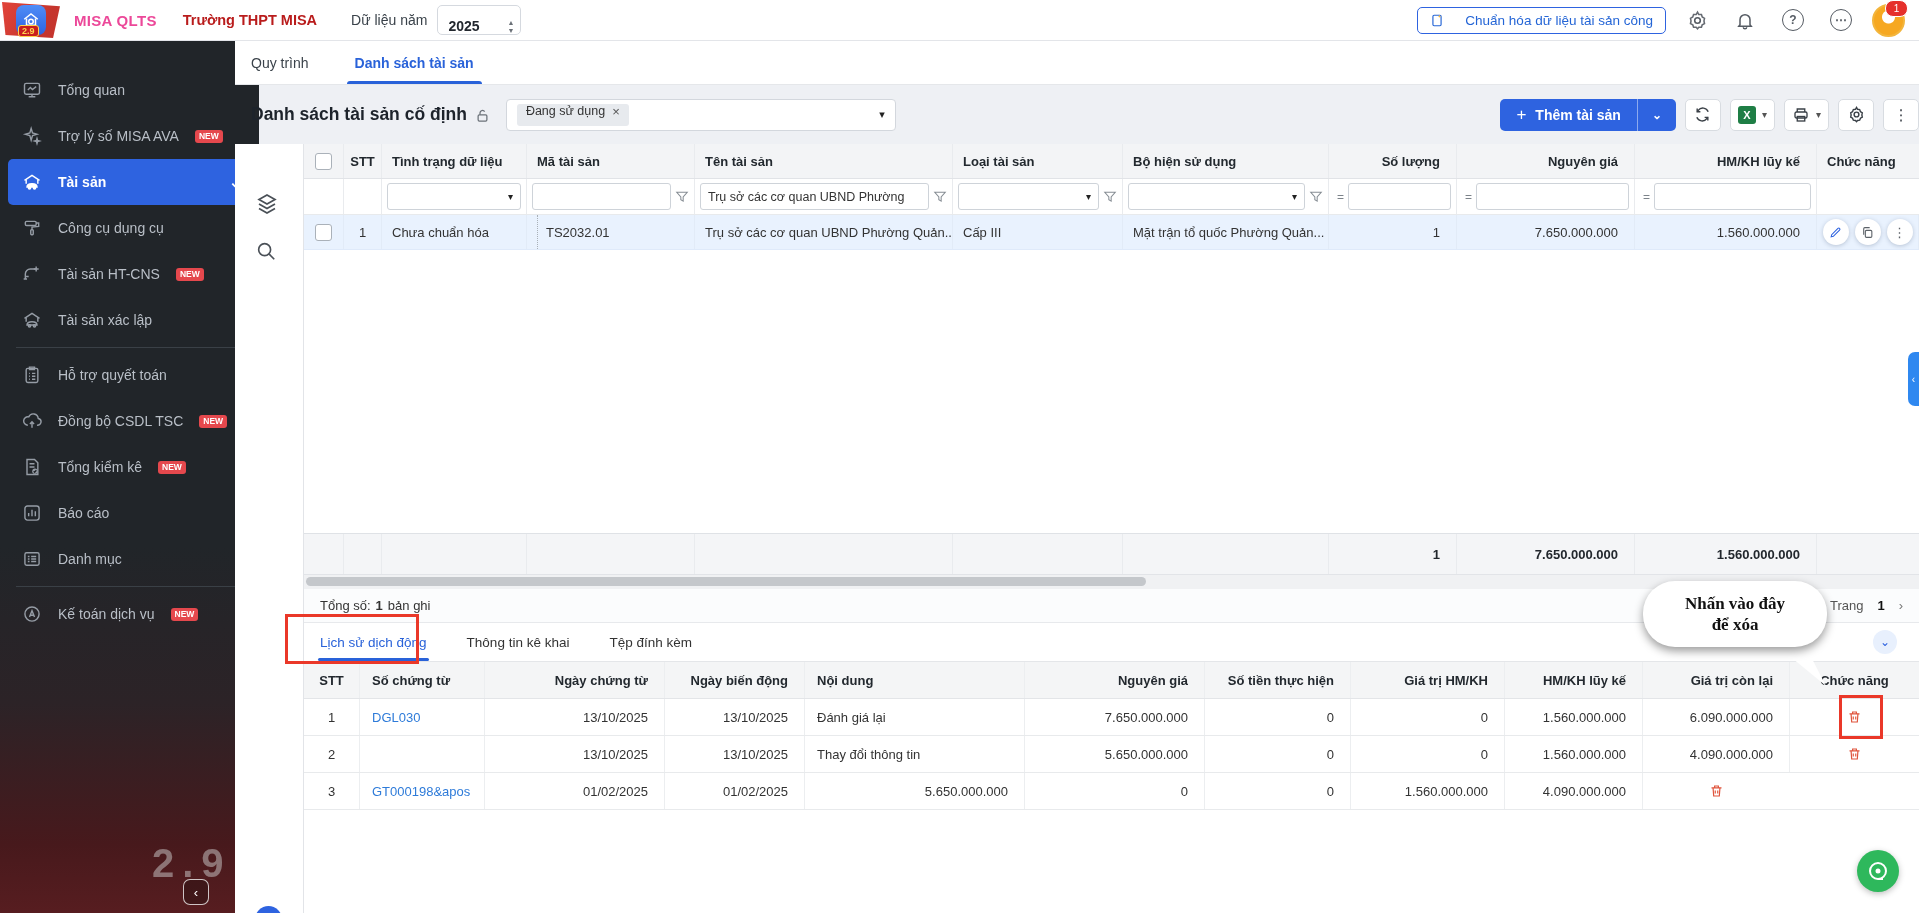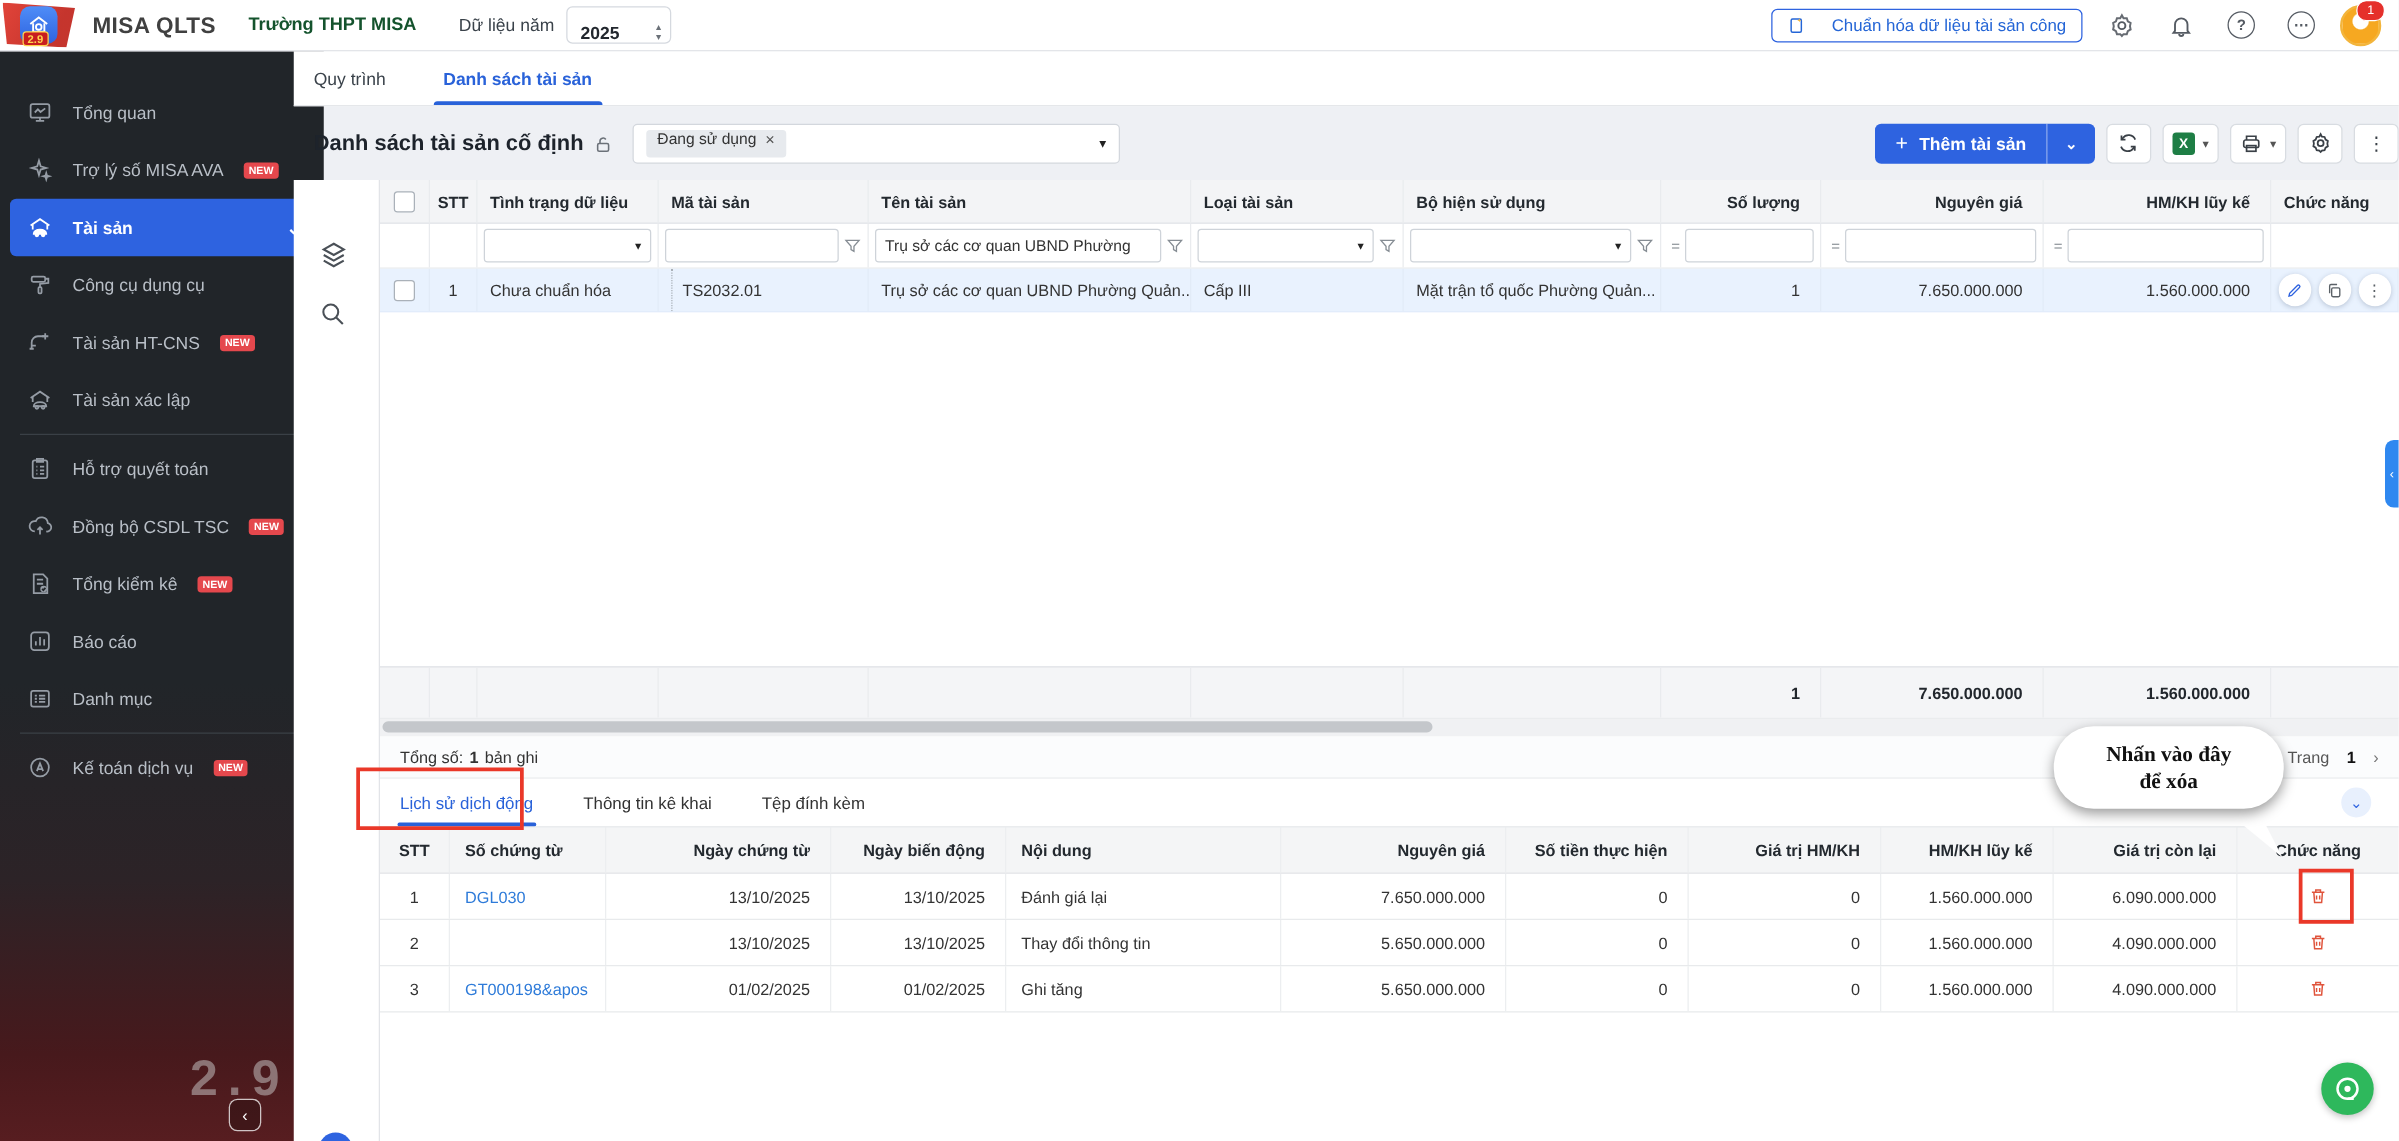--- a/index.html
+++ b/index.html
@@ -10,22 +10,22 @@
   
   .topbar{position:absolute;left:0;top:0;width:1919px;height:40px;background:#fff;
           border-bottom:1px solid #e3e5e9;display:flex;align-items:center;z-index:6}
   .logo-wrap{width:66px;height:40px;position:relative;flex:0 0 auto}
   .logo-flag{position:absolute;left:2px;top:2px;width:58px;height:36px;background:linear-gradient(120deg,#e03a2f 0%,#c22a22 70%);
              clip-path:polygon(0 0,100% 12%,88% 100%,6% 92%);opacity:.95}
   .logo-app{position:absolute;left:16px;top:5px;width:30px;height:30px;border-radius:8px;
             background:linear-gradient(180deg,#4f8df7,#2e63e0);display:flex;align-items:center;justify-content:center}
   .logo-ver{position:absolute;left:18px;top:25px;background:#c81e1e;color:#ffd34d;font-size:9px;font-weight:bold;
             padding:0 3px;border-radius:3px;border:1px solid #ffd34d}
-  .app-title{font-size:18px;font-weight:bold;color:#404040;margin:0 26px 0 8px;letter-spacing:.3px}
-  .org-name{font-size:14.5px;font-weight:bold;color:#14532d;margin-right:34px}
+  .app-title{font-size:15px;font-weight:bold;color:#ec4899;margin:0 26px 0 8px;letter-spacing:.3px}
+  .org-name{font-size:14.5px;font-weight:bold;color:#b91c1c;margin-right:34px}
   .year-label{font-size:14px;color:#3a424a;margin-right:10px}
   .year-spin{width:66px;height:28px;border:1px solid #d5d9df;border-radius:5px;display:flex;align-items:flex-end;
              padding:0 6px 0 10px;gap:8px;background:#fff}
   .year-val{font-size:14px;font-weight:bold;color:#22272e;flex:1}
   .spin-arrows{display:flex;flex-direction:column;gap:2px;color:#6b7178;font-size:7px;line-height:6px}
   .topbar-right{margin-left:auto;display:flex;align-items:center;gap:14px;padding-right:14px}
   .standardize-btn{height:27px;border:1px solid #2e63e0;border-radius:5px;color:#2465d6;background:#fff;
                    font-size:13.5px;display:flex;align-items:center;gap:21px;padding:0 12px}
   .tb-icon{width:34px;height:34px;display:flex;align-items:center;justify-content:center;color:#555b63}
   .circle-txt{width:20px;height:20px;border:1.6px solid #555b63;border-radius:50%;display:flex;align-items:center;
@@ -673,21 +673,20 @@
             </div>
         </div>
 
         <div class="p-row p-data">
           <div class="pc c">3</div>
           <div class="pc">
               <span class="p-link">GT000198&amp;apos</span>
             </div>
           <div class="pc r">01/02/2025</div>
           <div class="pc r">01/02/2025</div>
-          <div class="pc">Ghi tăng</div>
           <div class="pc r">5.650.000.000</div>
           <div class="pc r">0</div>
           <div class="pc r">0</div>
           <div class="pc r">1.560.000.000</div>
           <div class="pc r">4.090.000.000</div>
           <div class="pc c">
               <span>
                 <svg width="15" height="16" viewBox="0 0 24 24" fill="none" stroke="#e0543c" stroke-width="1.9">
                   <path d="M4 7h16M9 7V4h6v3"></path>
                   <path d="M6.5 7l1 13h9l1-13"></path>

